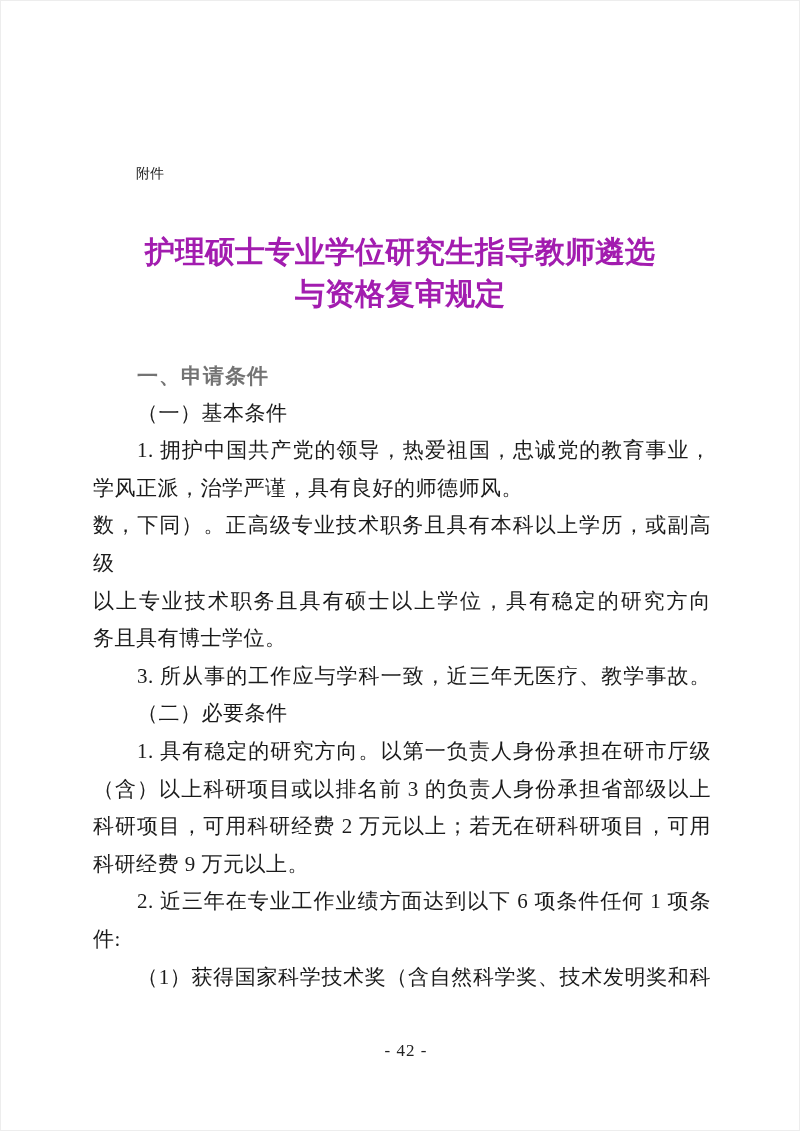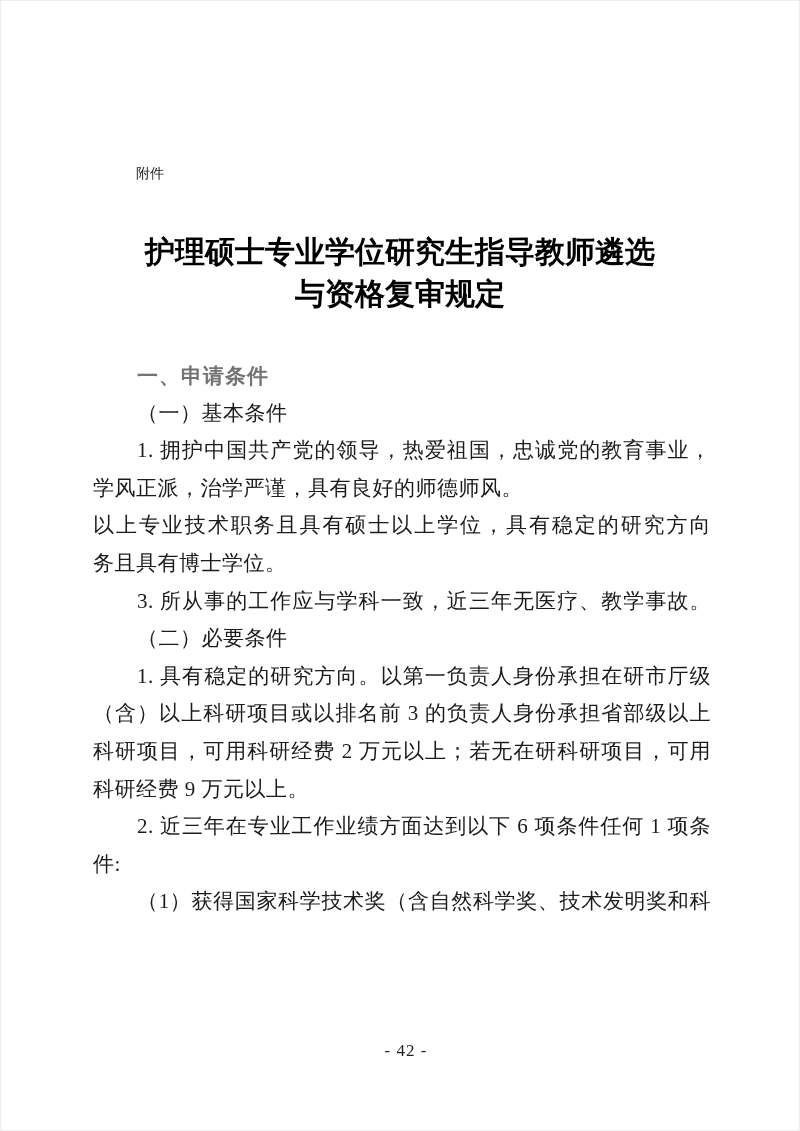--- a/index.html
+++ b/index.html
@@ -25,21 +25,21 @@
     line-height: 30px;
     color: #222222;
   }
   .title-block {
     position: absolute;
     left: 0;
     right: 0;
     top: 230px;
     text-align: center;
     font-weight: bold;
-    color: #000000;
+    color: #a21caf;
     font-size: 30px;
     line-height: 42px;
     letter-spacing: 0px;
   }
   .title-line { display: block; }
   .doc-body {
     position: absolute;
     left: 92px;
     top: 356px;
     width: 618px;
@@ -82,20 +82,21 @@
 <div class="title-block">
   <span class="title-line">护理硕士专业学位研究生指导教师遴选</span>
   <span class="title-line">与资格复审规定</span>
 </div>
 
 <div class="doc-body">
   <div class="line heading indent">一、申请条件</div>
   <div class="line indent">（一）基本条件</div>
   <div class="line indent fill">1. 拥护中国共产党的领导，热爱祖国，忠诚党的教育事业，</div>
   <div class="line">学风正派，治学严谨，具有良好的师德师风。</div>
+  <div class="line fill">数，下同）。正高级专业技术职务且具有本科以上学历，或副高级</div>
   <div class="line fill">以上专业技术职务且具有硕士以上学位，具有稳定的研究方向</div>
   <div class="line">务且具有博士学位。</div>
   <div class="line indent fill">3. 所从事的工作应与学科一致，近三年无医疗、教学事故。</div>
   <div class="line indent">（二）必要条件</div>
   <div class="line indent fill">1. 具有稳定的研究方向。以第一负责人身份承担在研市厅级</div>
   <div class="line fill">（含）以上科研项目或以排名前 3 的负责人身份承担省部级以上</div>
   <div class="line fill">科研项目，可用科研经费 2 万元以上；若无在研科研项目，可用</div>
   <div class="line">科研经费 9 万元以上。</div>
   <div class="line indent fill">2. 近三年在专业工作业绩方面达到以下 6 项条件任何 1 项条</div>
   <div class="line">件:</div>

